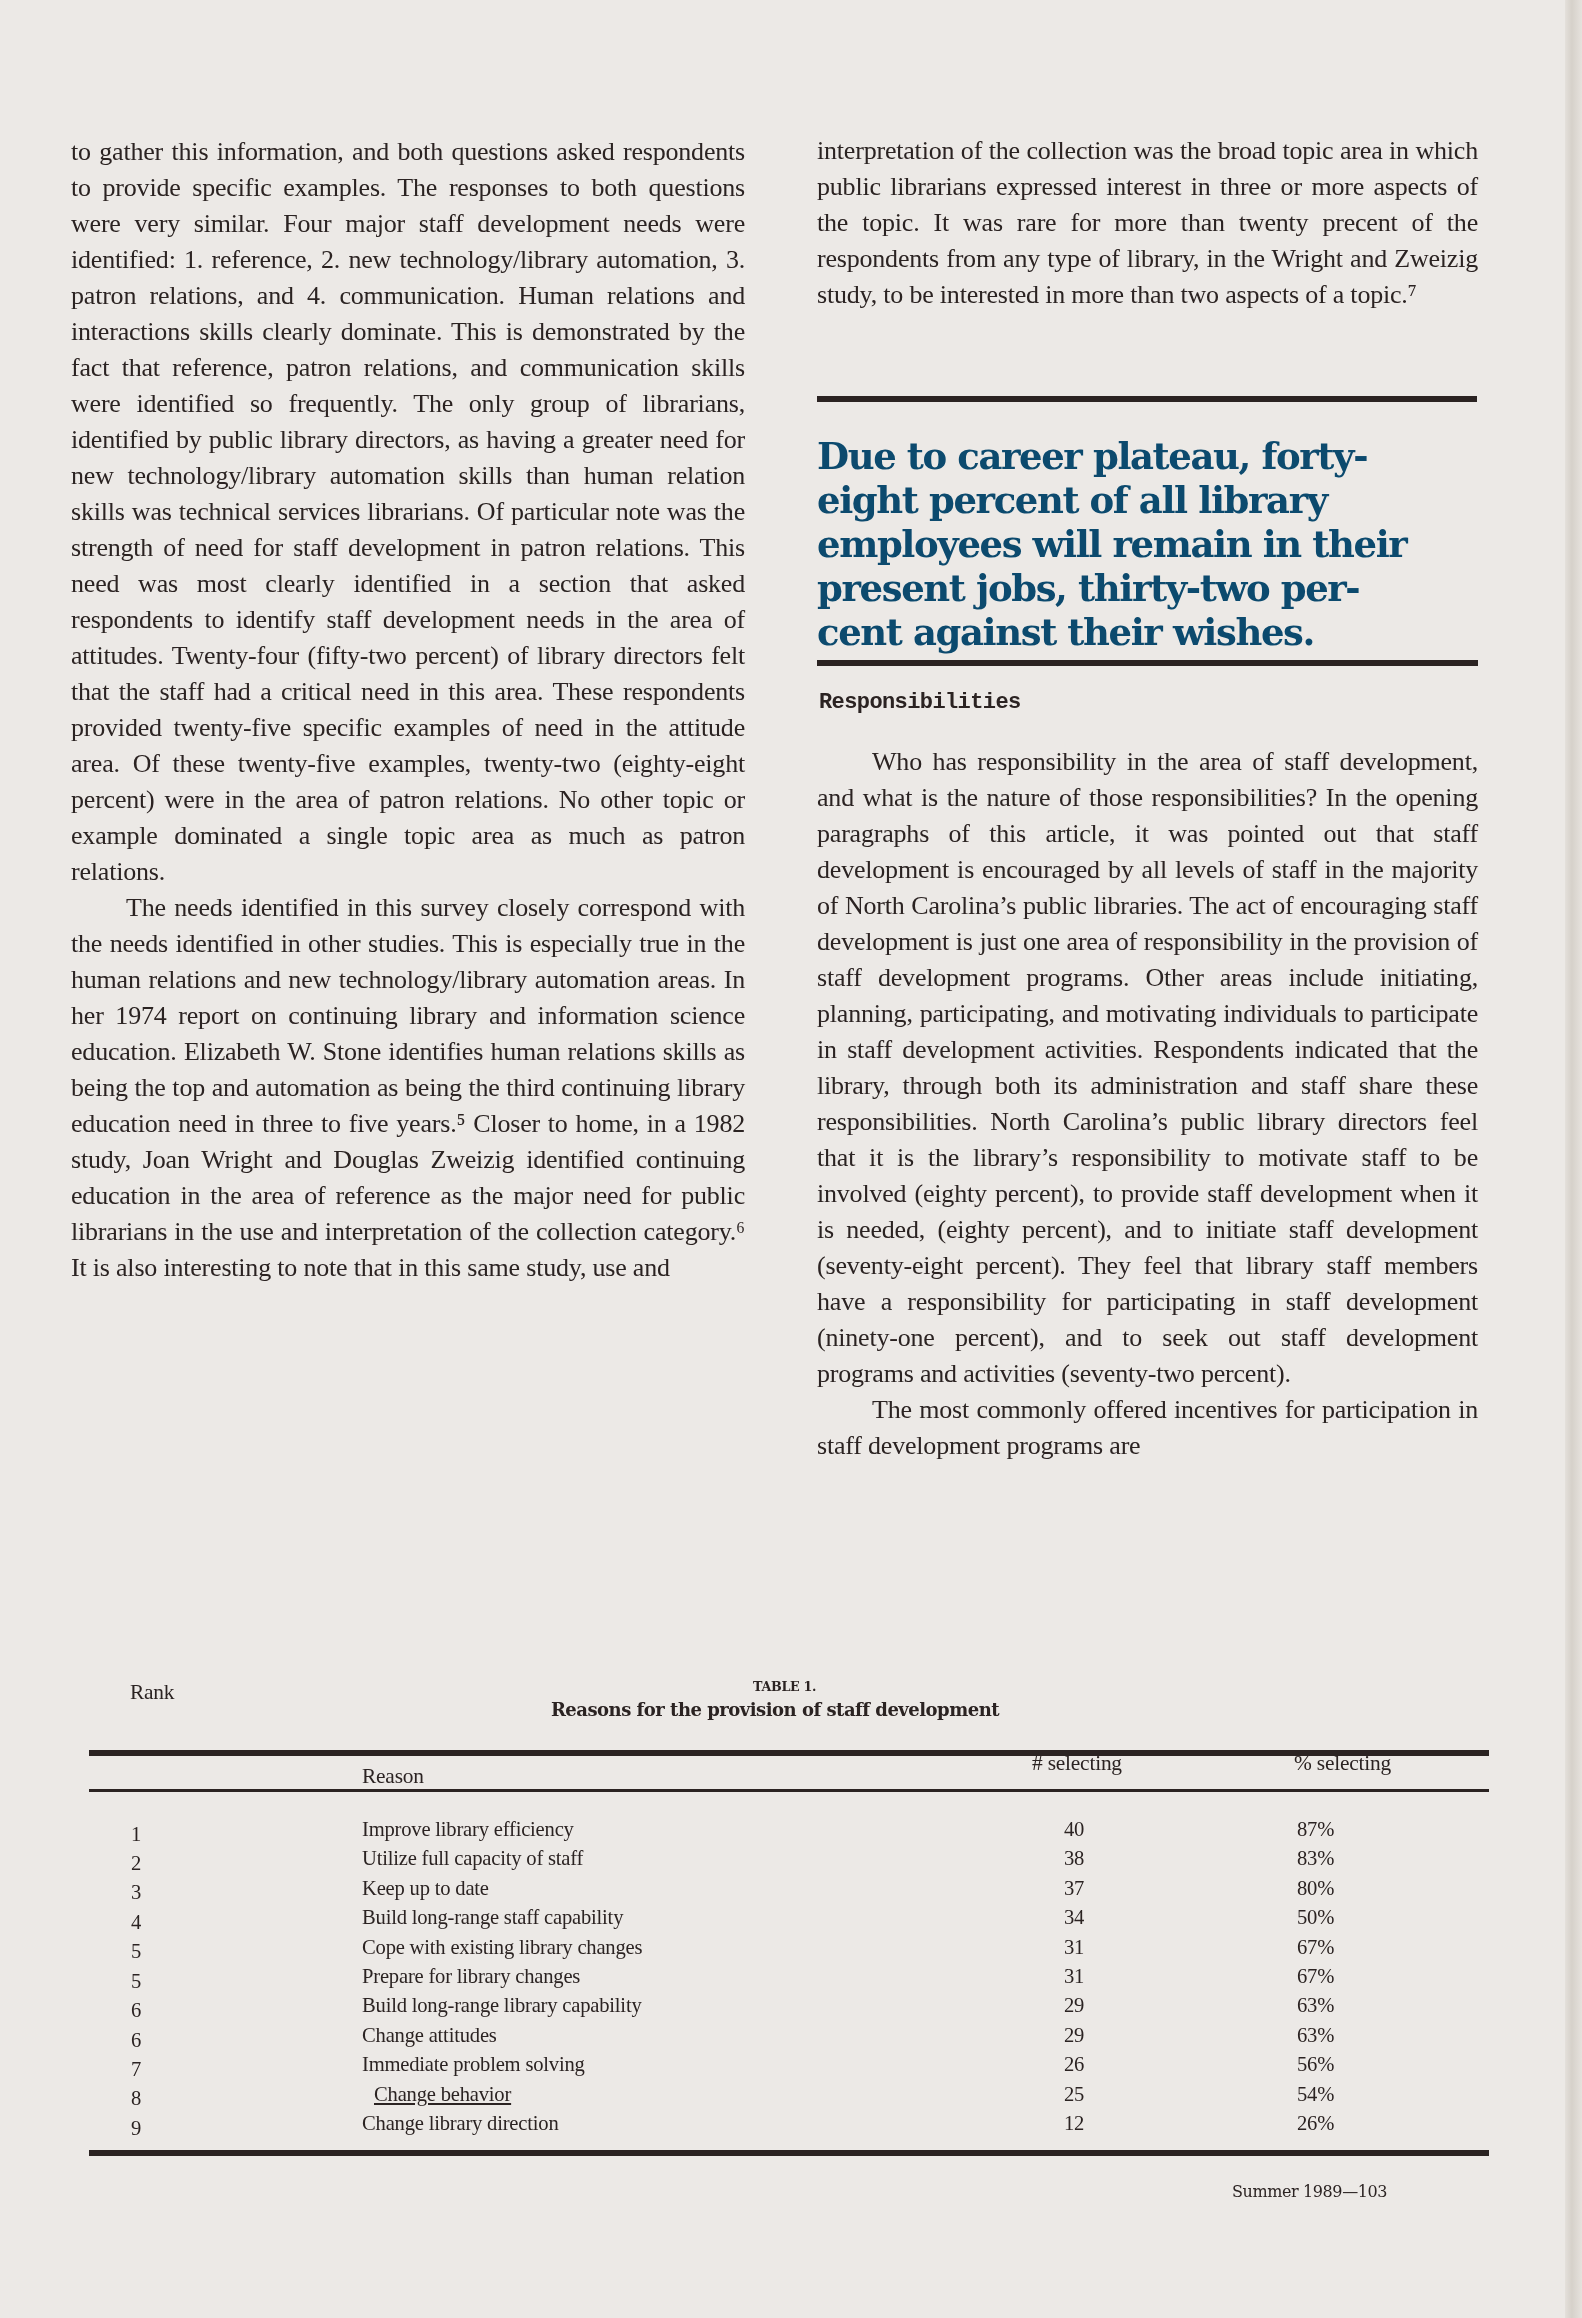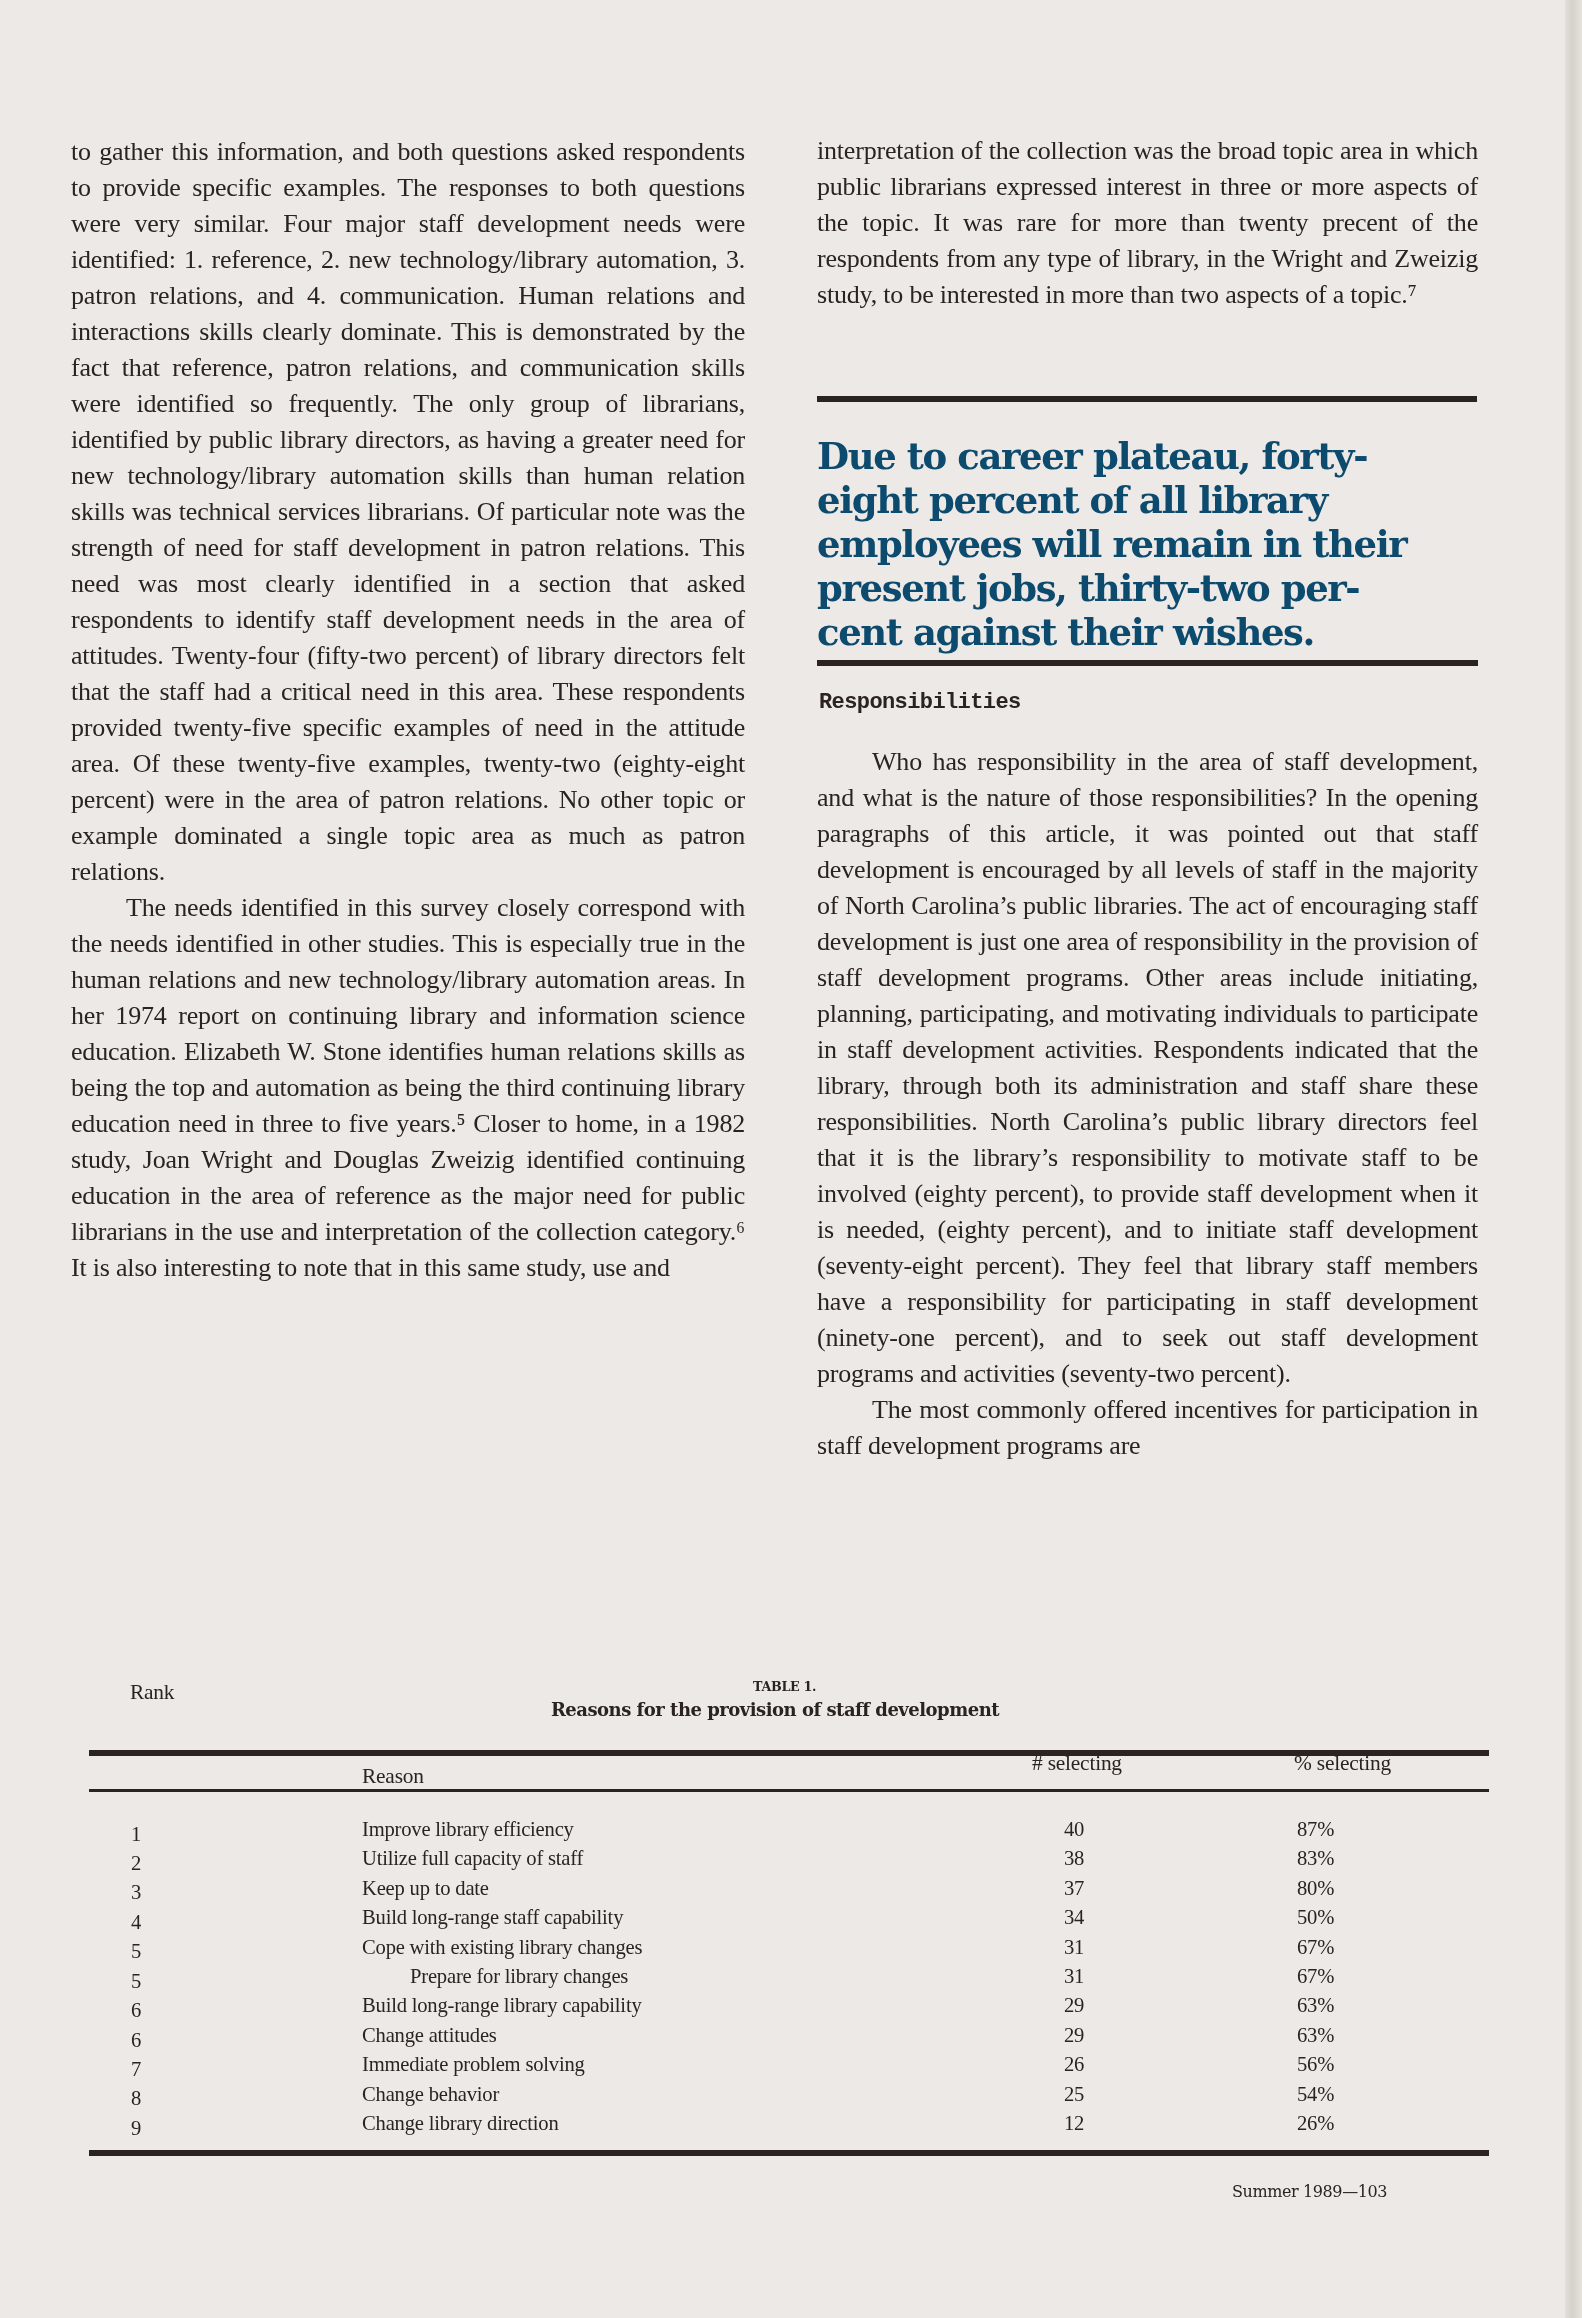--- a/index.html
+++ b/index.html
@@ -124,21 +124,21 @@
       <div class="td" style="left: 1297px; top: 1906px;">50%</div>
     </div>
     <div>
       <div class="td" style="left: 131px; top: 1940px;">5</div>
       <div class="td" style="left: 362px; top: 1936px;">Cope with existing library changes</div>
       <div class="td" style="left: 1064px; top: 1936px;">31</div>
       <div class="td" style="left: 1297px; top: 1936px;">67%</div>
     </div>
     <div>
       <div class="td" style="left: 131px; top: 1970px;">5</div>
-      <div class="td" style="left: 362px; top: 1965px; margin-left: 48px;">Prepare for library changes</div>
+      <div class="td" style="left: 362px; top: 1965px;">Prepare for library changes</div>
       <div class="td" style="left: 1064px; top: 1965px;">31</div>
       <div class="td" style="left: 1297px; top: 1965px;">67%</div>
     </div>
     <div>
       <div class="td" style="left: 131px; top: 1999px;">6</div>
       <div class="td" style="left: 362px; top: 1994px;">Build long-range library capability</div>
       <div class="td" style="left: 1064px; top: 1994px;">29</div>
       <div class="td" style="left: 1297px; top: 1994px;">63%</div>
     </div>
     <div>
@@ -148,21 +148,21 @@
       <div class="td" style="left: 1297px; top: 2024px;">63%</div>
     </div>
     <div>
       <div class="td" style="left: 131px; top: 2058px;">7</div>
       <div class="td" style="left: 362px; top: 2053px;">Immediate problem solving</div>
       <div class="td" style="left: 1064px; top: 2053px;">26</div>
       <div class="td" style="left: 1297px; top: 2053px;">56%</div>
     </div>
     <div>
       <div class="td" style="left: 131px; top: 2087px;">8</div>
-      <div class="td" style="left: 362px; top: 2083px;">Change behavior</div>
+      <div class="td" style="left: 374px; top: 2083px; text-decoration: underline;">Change behavior</div>
       <div class="td" style="left: 1064px; top: 2083px;">25</div>
       <div class="td" style="left: 1297px; top: 2083px;">54%</div>
     </div>
     <div>
       <div class="td" style="left: 131px; top: 2117px;">9</div>
       <div class="td" style="left: 362px; top: 2112px;">Change library direction</div>
       <div class="td" style="left: 1064px; top: 2112px; text-align: center;">12</div>
       <div class="td" style="left: 1297px; top: 2112px;">26%</div>
     </div>
   </div>

